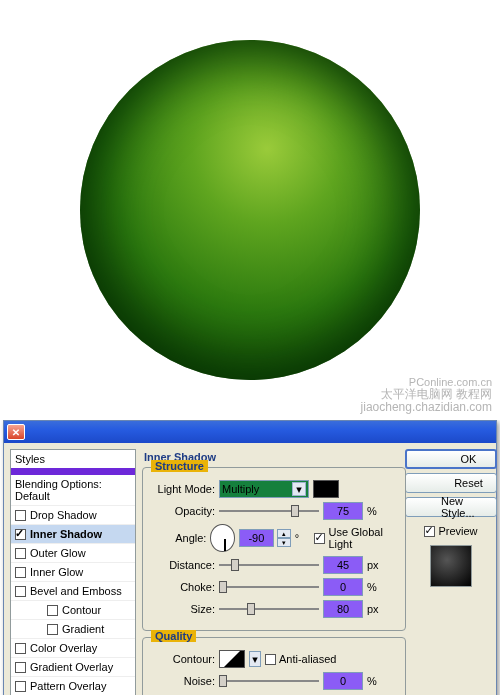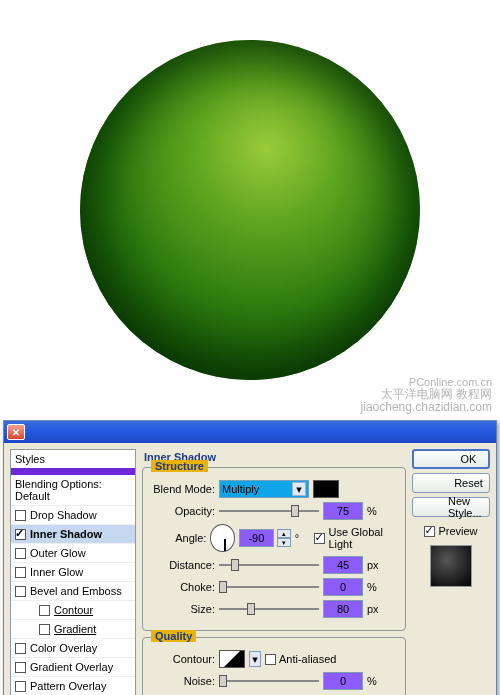--- a/index.html
+++ b/index.html
@@ -12,44 +12,44 @@
 .wm .s{font-size:12px;}
 .dlg{width:494px;border:1px solid #6a86b1;margin:0 3px;background:#ece9d8;box-shadow:2px 2px 5px #999;}
 .titlebar{height:22px;background:linear-gradient(to bottom,#3a6ddb 0%,#265be0 40%,#1c49c9 100%);color:#fff;display:flex;align-items:center;padding:0 3px;}
 .titlebar .t{flex:1;padding-left:4px;font-size:12px;}
 .close{width:18px;height:16px;background:linear-gradient(to bottom,#f6a391,#d9452a);border:1px solid #fff;border-radius:2px;color:#fff;display:flex;align-items:center;justify-content:center;font-size:10px;font-weight:bold;}
 .body{display:flex;padding:6px;gap:6px;background:#ece9d8;}
 .styles{width:126px;border:1px solid #919b9c;background:#fff;}
 .shdr{padding:3px 4px;border-bottom:7px solid #6d28d9;}
 .srow{padding:3px 4px;display:flex;align-items:center;gap:4px;border-bottom:1px solid #eee;}
 .srow.sel{background:#c5d8f0;font-weight:bold;}
-.srow.indent{padding-left:28px;text-decoration:underline;}
+.srow.indent{padding-left:36px;}
 .cb{width:11px;height:11px;border:1px solid #555;background:#fff;position:relative;flex-shrink:0;}
 .cb.on::after{content:"✓";position:absolute;top:-3px;left:-1px;font-size:11px;color:#000;}
 .main{flex:1;}
 .fs{border:1px solid #919b9c;border-radius:4px;padding:8px 8px 8px 8px;margin-bottom:6px;position:relative;}
 .fs .lg{position:absolute;top:-8px;left:8px;background:#eab308;padding:0 4px;color:#1d3b84;font-weight:bold;}
 .row{display:flex;align-items:center;margin:4px 0;gap:4px;}
 .row .lbl{width:64px;text-align:right;}
 label.ck{display:inline-flex;align-items:center;gap:3px;}
-.select{border:1px solid #7f9db9;background:#0ea5e9;width:90px;height:18px;display:flex;align-items:center;justify-content:space-between;padding:0 2px;}
+.select{border:1px solid #7f9db9;background:#15803d;width:90px;height:18px;display:flex;align-items:center;justify-content:space-between;padding:0 2px;}
 .select .arr{width:14px;height:14px;background:#e3e9f2;border:1px solid #9fb2ce;display:flex;align-items:center;justify-content:center;}
 .swatch{width:26px;height:18px;border:1px solid #555;background:#000;display:inline-block;}
 .contour{width:26px;height:18px;border:1px solid #555;background:linear-gradient(135deg,#fff 49%,#000 51%);display:inline-block;}
 .angle{width:28px;height:28px;border:1px solid #555;border-radius:50%;position:relative;background:#fff;}
 .angle::after{content:"";position:absolute;width:2px;height:12px;background:#000;left:13px;top:14px;transform-origin:top;transform:rotate(0deg);}
 .num{width:40px;height:18px;border:1px solid #7f9db9;background:#8b5cf6;text-align:left;display:flex;align-items:center;justify-content:center;}
 .stepbtns{display:flex;flex-direction:column;margin-left:-1px;}
 .stepbtns div{width:14px;height:9px;border:1px solid #7f9db9;background:#e3e9f2;font-size:7px;display:flex;align-items:center;justify-content:center;}
 .slider{width:100px;height:18px;position:relative;}
 .slider .track{position:absolute;top:8px;left:0;right:0;height:2px;background:#888;}
 .slider .thumb{position:absolute;top:3px;width:8px;height:12px;background:#d4d0c8;border:1px solid #555;}
 .unit{width:18px;}
 .right{width:78px;display:flex;flex-direction:column;gap:4px;align-items:center;}
-.btn{width:78px;height:20px;border:1px solid #7f9db9;background:linear-gradient(to bottom,#fff,#e6ece8);border-radius:3px;display:flex;align-items:center;justify-content:center;padding-left:35px;}
+.btn{width:92px;height:20px;border:1px solid #7f9db9;background:linear-gradient(to bottom,#fff,#e6ece8);border-radius:3px;display:flex;align-items:center;justify-content:center;padding-left:35px;}
 .btn.primary{border:2px solid #4a74c9;}
 .preview{margin-top:4px;display:flex;align-items:center;gap:4px;}
 .pbox{width:42px;height:42px;border:1px solid #919b9c;background:radial-gradient(circle at 40% 35%,#555 0%,#000 100%);margin-top:4px;}
 .hdr{color:#1d3b84;font-weight:bold;padding:2px 0 4px 2px;}
 </style>
 </head>
 <body>
 
 <div class="canvas">
   <div class="sphere"></div>
@@ -111,21 +111,21 @@
           </div>
         </div>
     </div>
 
     <div class="main">
       <div class="hdr">Inner Shadow</div>
       <div class="fs">
         <span class="lg">Structure</span>
 
         <div class="row">
-          <span class="lbl">Blend Mode:</span>
+          <span class="lbl">Light Mode:</span>
           <div class="select">
             <span>Multiply</span>
             <span class="arr">▾</span>
           </div>
           <span class="swatch"></span>
         </div>
 
         <div class="row">
           <span class="lbl">Opacity:</span>
           <div class="slider">

